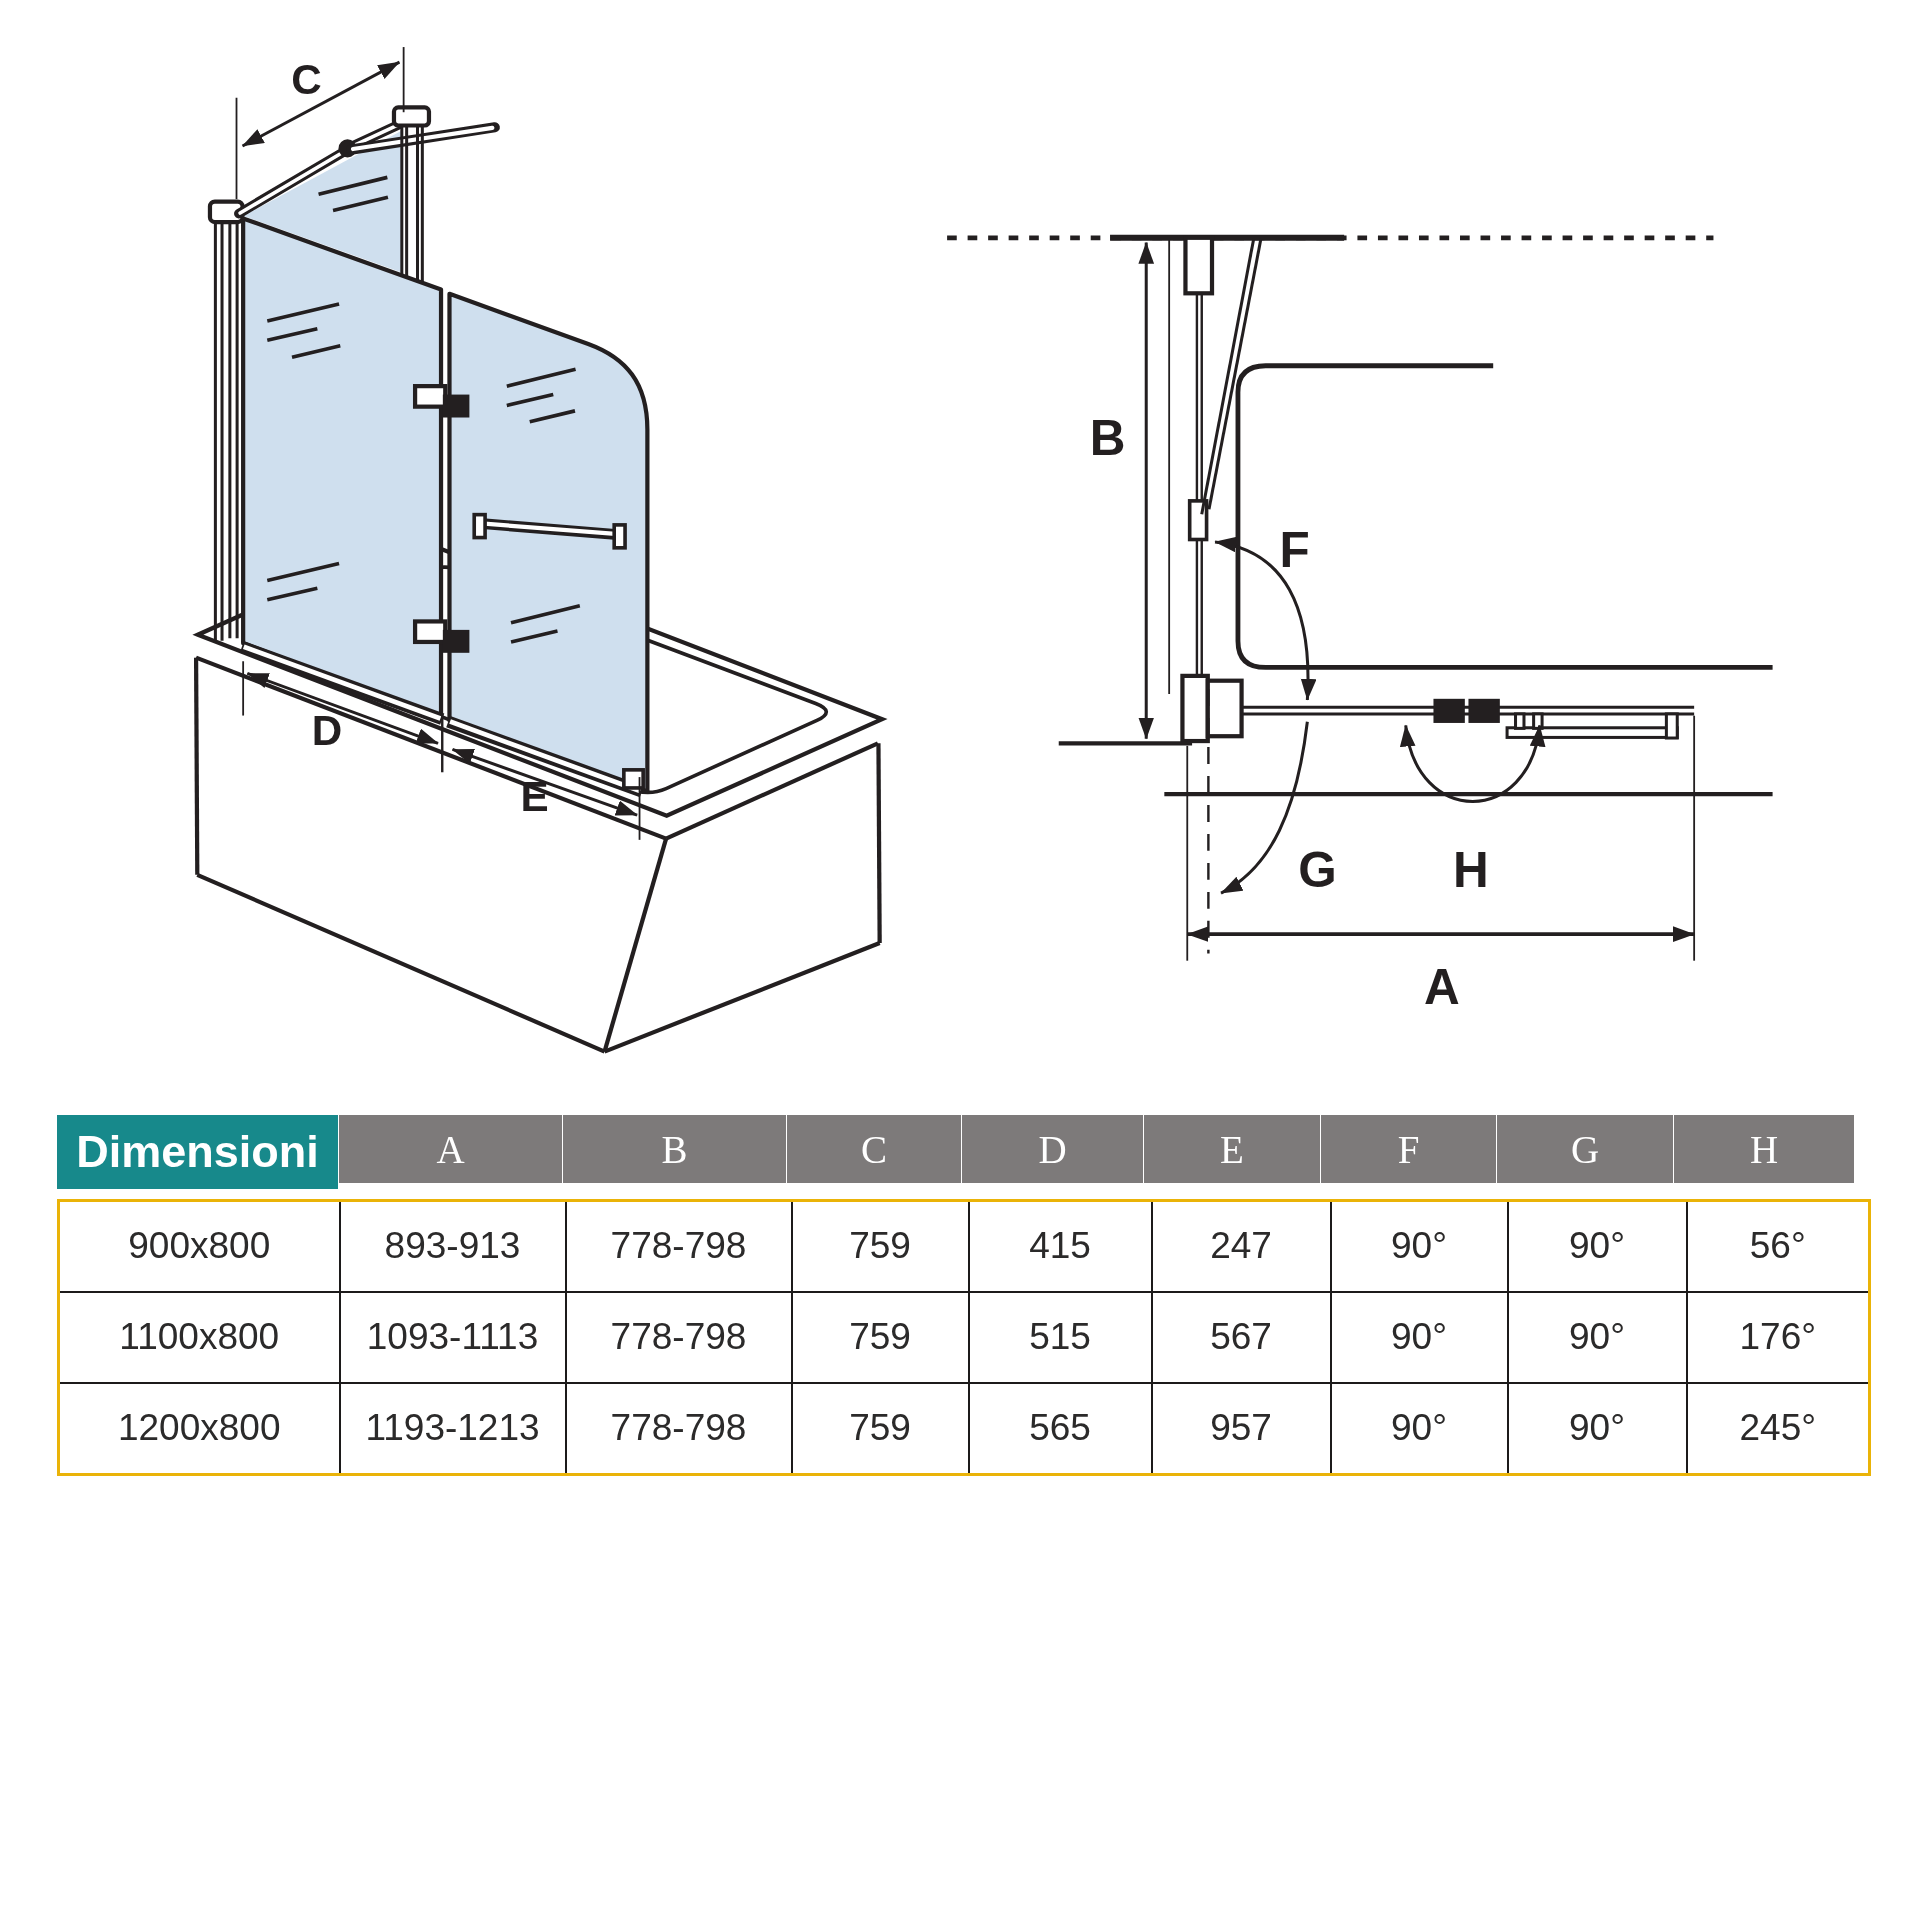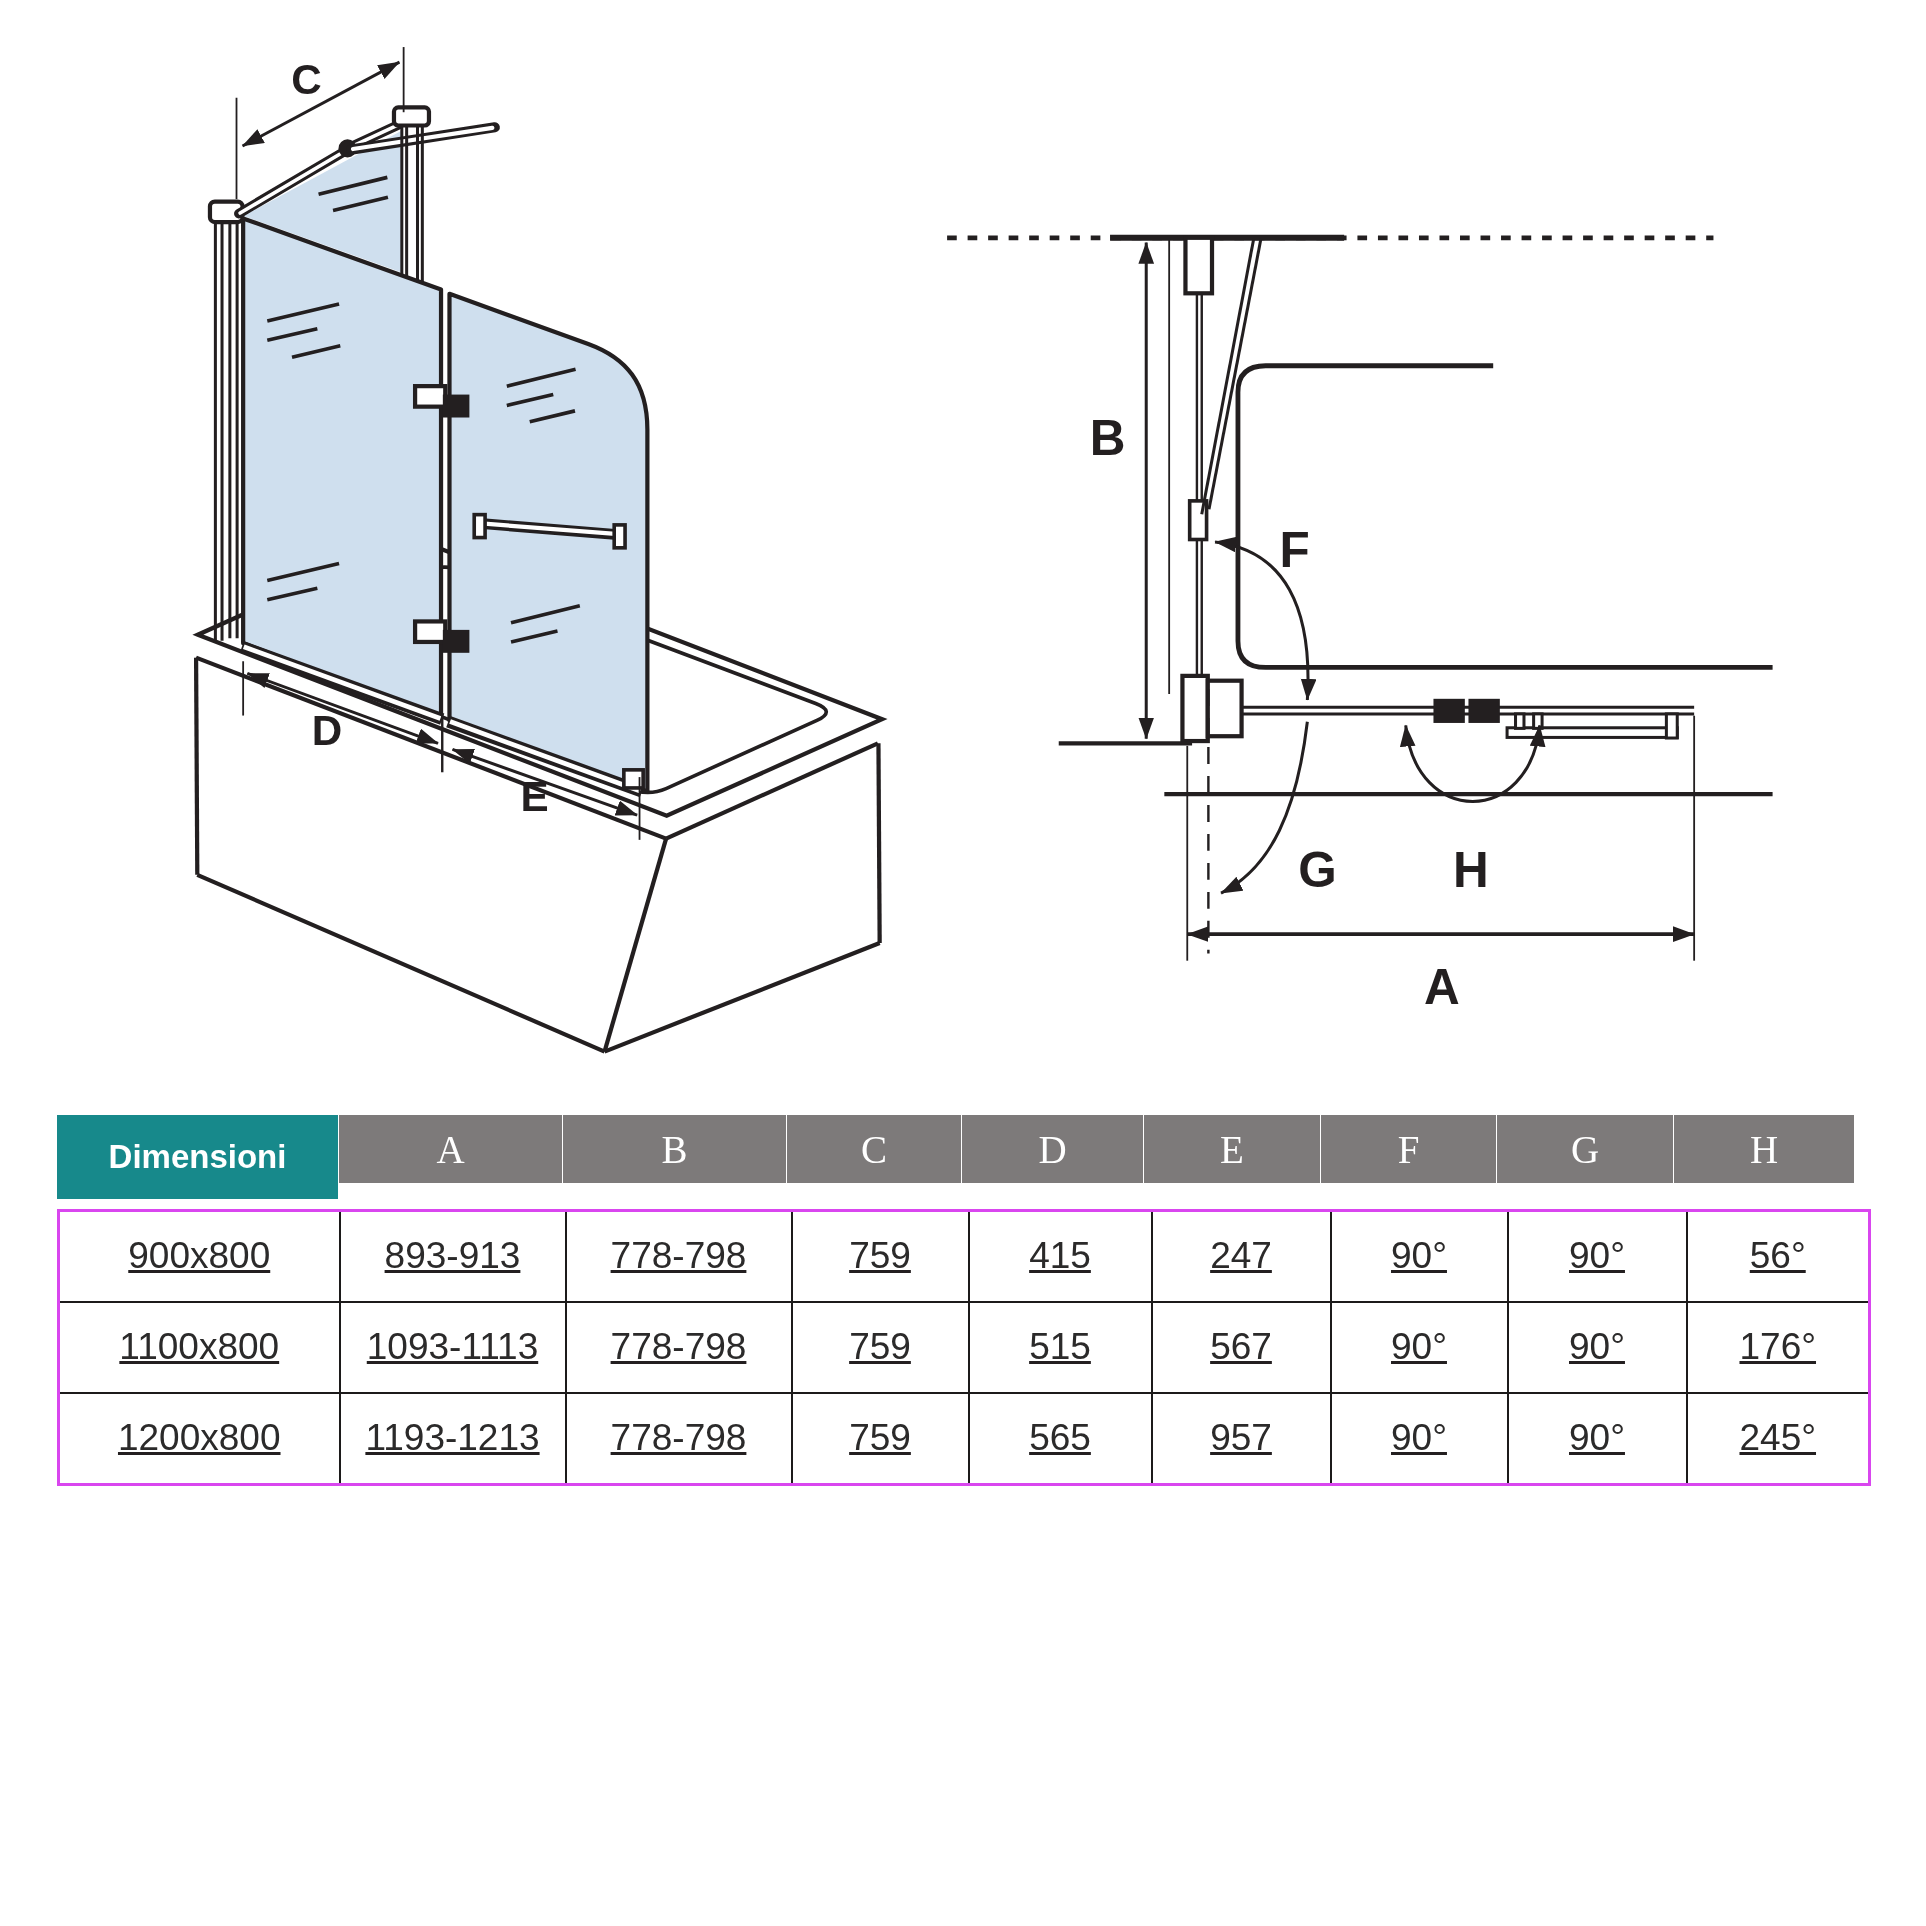--- a/index.html
+++ b/index.html
@@ -5,26 +5,26 @@
   html,body{margin:0;padding:0;background:#fff;}
   #stage{position:relative;width:1926px;height:1926px;background:#ffffff;overflow:hidden;
          font-family:"Liberation Sans", sans-serif;color:#231f20;}
   svg text{font-family:"Liberation Sans", sans-serif;font-weight:bold;fill:#231f20;}
   
   #dim-table-wrap{position:absolute;left:57px;top:1115px;width:1811px;}
   #dim-header{display:flex;align-items:flex-start;}
   #dim-header .hcell{height:68px;display:flex;align-items:center;justify-content:center;
       background:var(--header-gray,#7d7a7a);color:#fff;box-sizing:border-box;
       border-left:1.8px solid #fff;font-family:"Liberation Serif", serif;font-size:39px;}
-  #dim-header .hcell.first{background:var(--teal,#17898b);border-left:none;height:84px;
-      font-family:"Liberation Sans", sans-serif;font-weight:bold;font-size:33px;}
+  #dim-header .hcell.first{background:var(--teal,#17898b);border-left:none;height:74px;
+      font-family:"Liberation Sans", sans-serif;font-weight:bold;font-size:45px;}
   #dim-grid{border-collapse:collapse;table-layout:fixed;width:1811px;margin-top:9.7px;}
   #dim-grid td{border:2.4px solid #1c1a1a;height:89px;text-align:center;vertical-align:middle;
       font-size:37px;color:#2b2a2a;letter-spacing:0px;padding:0;}
-  #dim-grid{border:3px solid #d946ef;text-decoration:underline;}
+  #dim-grid{border:3px solid #eab308;}
 </style>
 </head>
 <body>
 
 <div id="stage">
 
   <svg style="position:absolute;left:0;top:0;" width="905" height="1086" viewBox="0 0 1500 1800">
     <defs>
       <marker id="ahL" markerUnits="userSpaceOnUse" markerWidth="46" markerHeight="30" refX="35" refY="13" orient="auto-start-reverse">
         <path d="M0,0 L36,13 L0,26 Z" fill="#231f20"></path>

